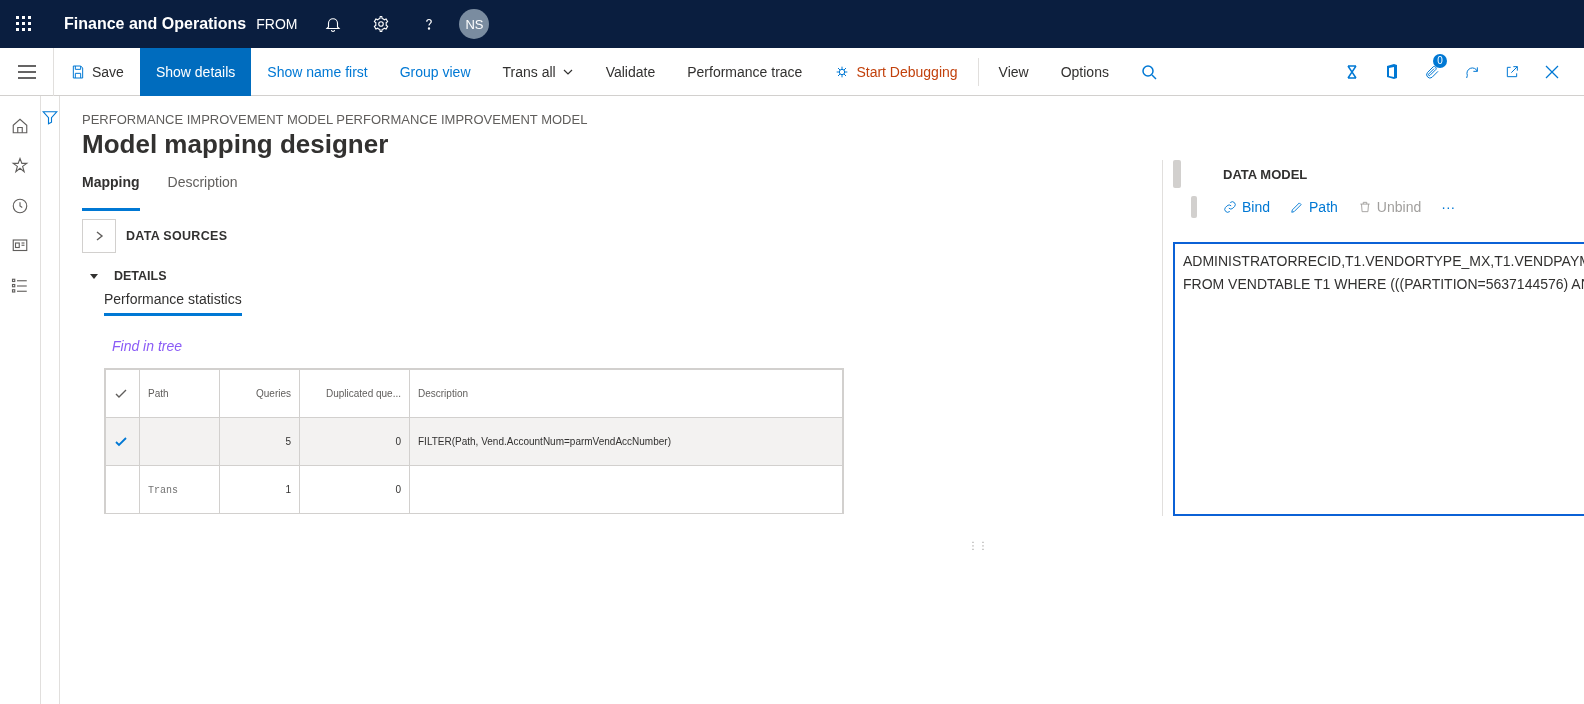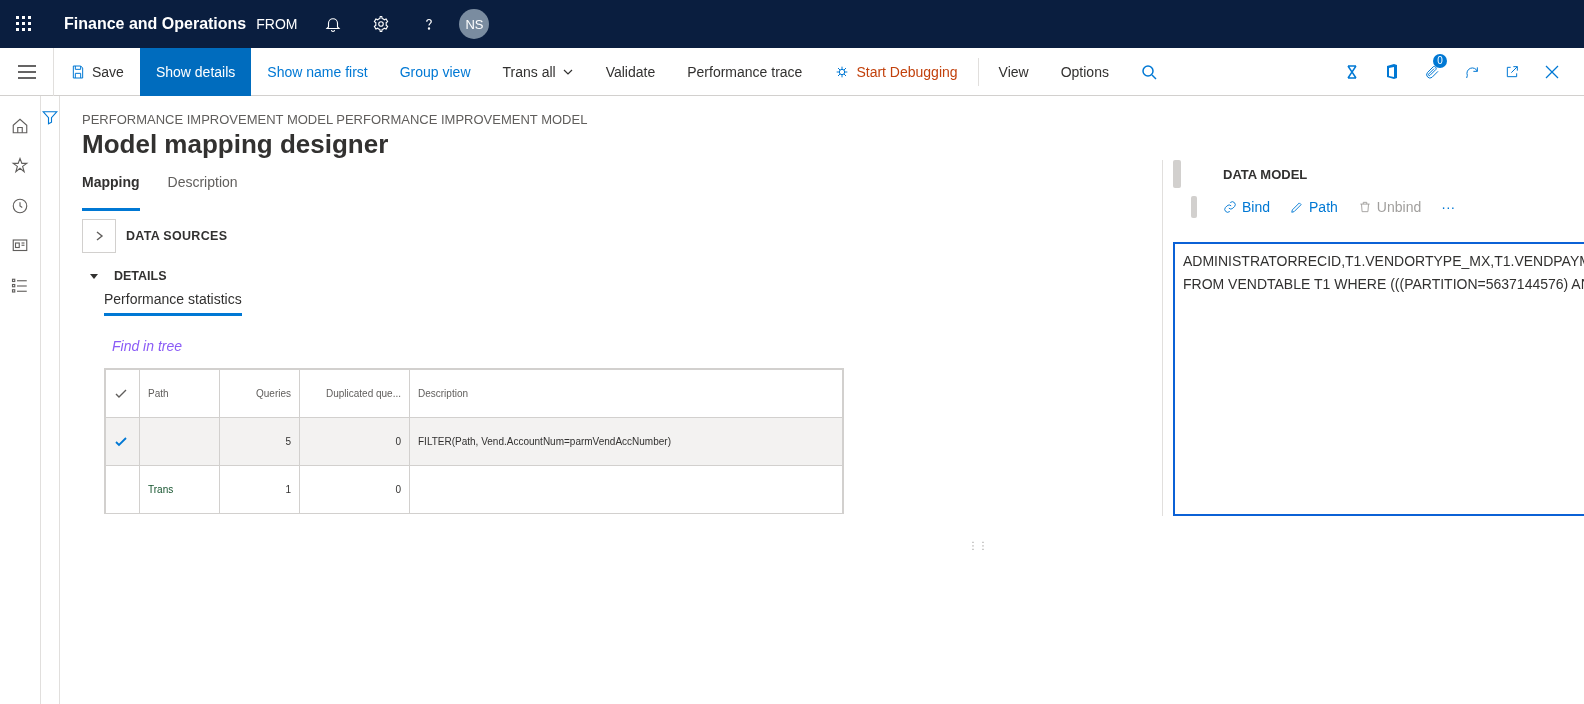--- a/index.html
+++ b/index.html
@@ -311,21 +311,21 @@
                       <path d="M2 7l3 3 7-7"></path>
                     </svg>
                   </td>
                   <td></td>
                   <td class="num">5</td>
                   <td class="num">0</td>
                   <td>FILTER(Path, Vend.AccountNum=parmVendAccNumber)</td>
                 </tr>
                 <tr>
                   <td class="row-sel"></td>
-                  <td><span style="color:#14532d;cursor:pointer;">Trans</span></td>
+                  <td><span style="color:#737373;cursor:pointer;font-family:Liberation Mono, monospace;">Trans</span></td>
                   <td class="num">1</td>
                   <td class="num">0</td>
                   <td></td>
                 </tr>
               </tbody>
           </table>
         </div>
       </div>
 
       <div class="right-pane">

